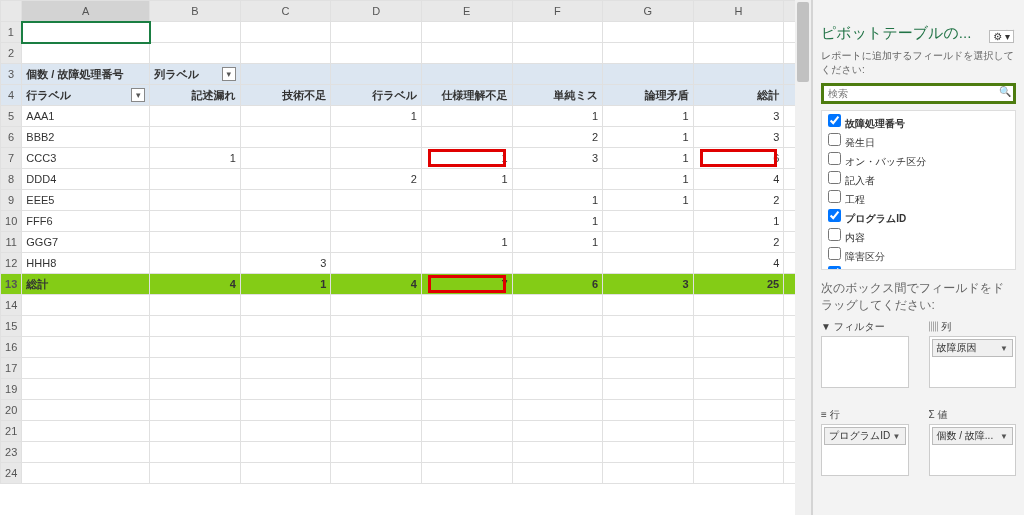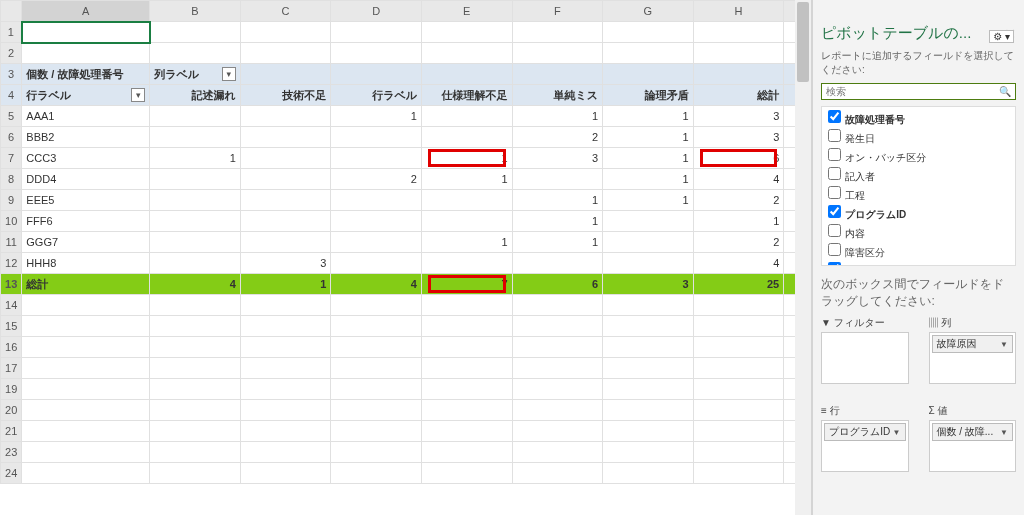--- a/index.html
+++ b/index.html
@@ -23,21 +23,21 @@
 .filter-btn { display: inline-block; float: right; width: 14px; height: 14px; border: 1px solid #888; background: #fff; text-align: center; line-height: 12px; font-size: 9px; color: #555; cursor: pointer; }
 .vscroll { position: absolute; top: 0; right: 0; width: 16px; height: 100%; background: #f0f0f0; }
 .vscroll .thumb { position: absolute; top: 2px; left: 2px; right: 2px; height: 80px; background: #c1c1c1; border-radius: 2px; }
 .pane { width: 212px; background: #f3f3f3; padding: 24px 8px; border-left: 1px solid #d4d4d4; position: relative; }
 .pane-hdr { display: flex; justify-content: space-between; align-items: center; margin-bottom: 6px; }
 .pane-title { color: #217346; font-size: 15px; font-weight: normal; }
 .pane-close { font-size: 14px; color: #666; cursor: pointer; }
 .pane-sub { font-size: 10px; color: #666; margin-bottom: 6px; }
 .gear { position: absolute; top: 30px; right: 10px; border: 1px solid #bbb; background: #fff; padding: 0 3px; font-size: 10px; cursor: pointer; }
 .search-row { position: relative; margin-bottom: 6px; }
-.search-row input { width: 100%; padding: 2px 18px 2px 4px; border: 1px solid #4d7c0f; font-size: 10px; }
+.search-row input { width: 100%; padding: 2px 18px 2px 4px; border: 3px solid #4d7c0f; font-size: 10px; }
 .search-row .mag { position: absolute; right: 4px; top: 3px; font-size: 10px; color: #888; }
 .field-list { border: 1px solid #ddd; background: #fff; height: 160px; overflow-y: auto; padding: 2px 0; }
 .field-list label { display: block; padding: 1px 6px; font-size: 10px; cursor: pointer; }
 .field-list label.chk { font-weight: bold; }
 .field-list input { margin-right: 4px; }
 .field-list::-webkit-scrollbar { width: 12px; }
 .areas-hint { font-size: 12px; color: #666; margin: 10px 0 6px; }
 .areas { display: grid; grid-template-columns: 1fr 1fr; gap: 20px; }
 .area-box { }
 .area-label { font-size: 10px; color: #444; margin-bottom: 2px; }

